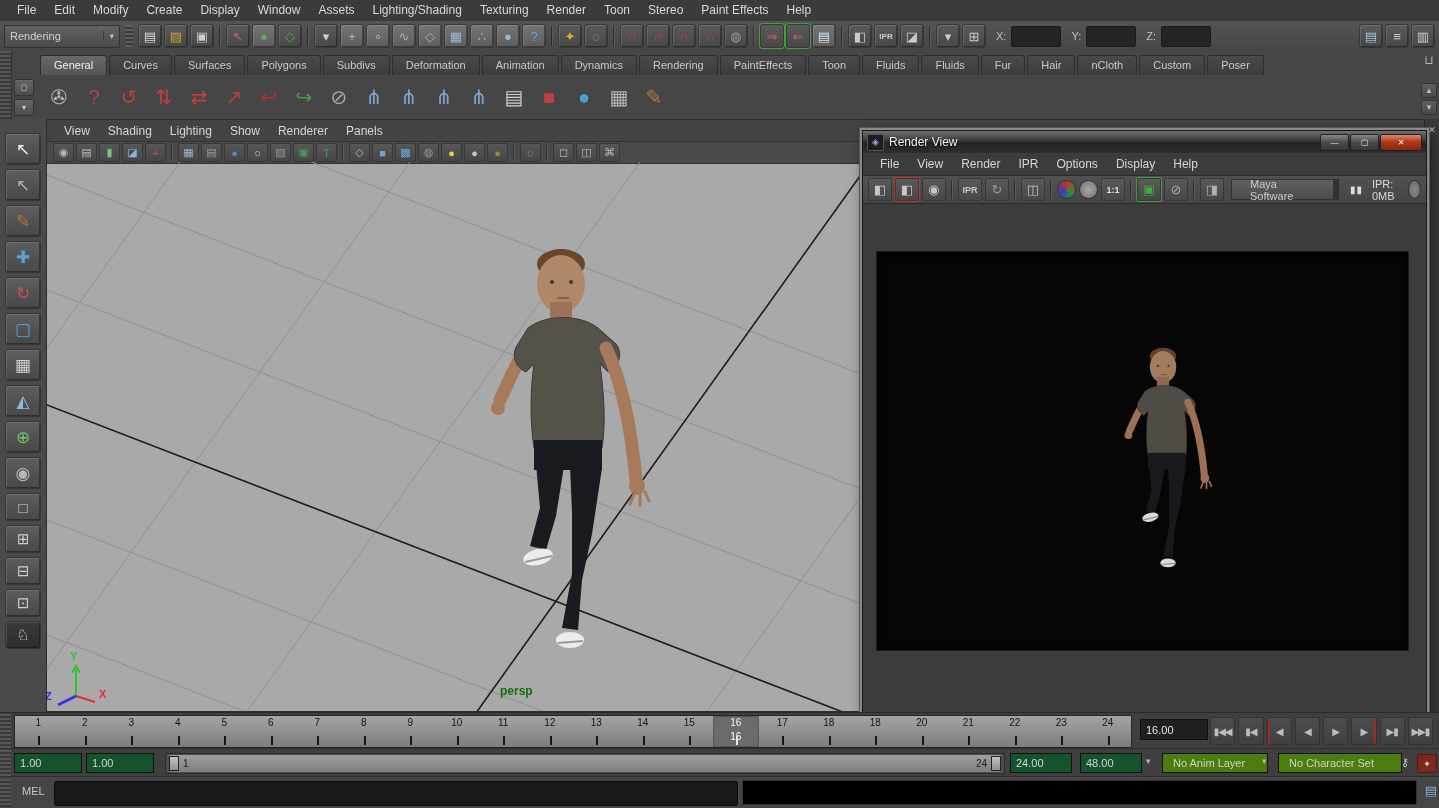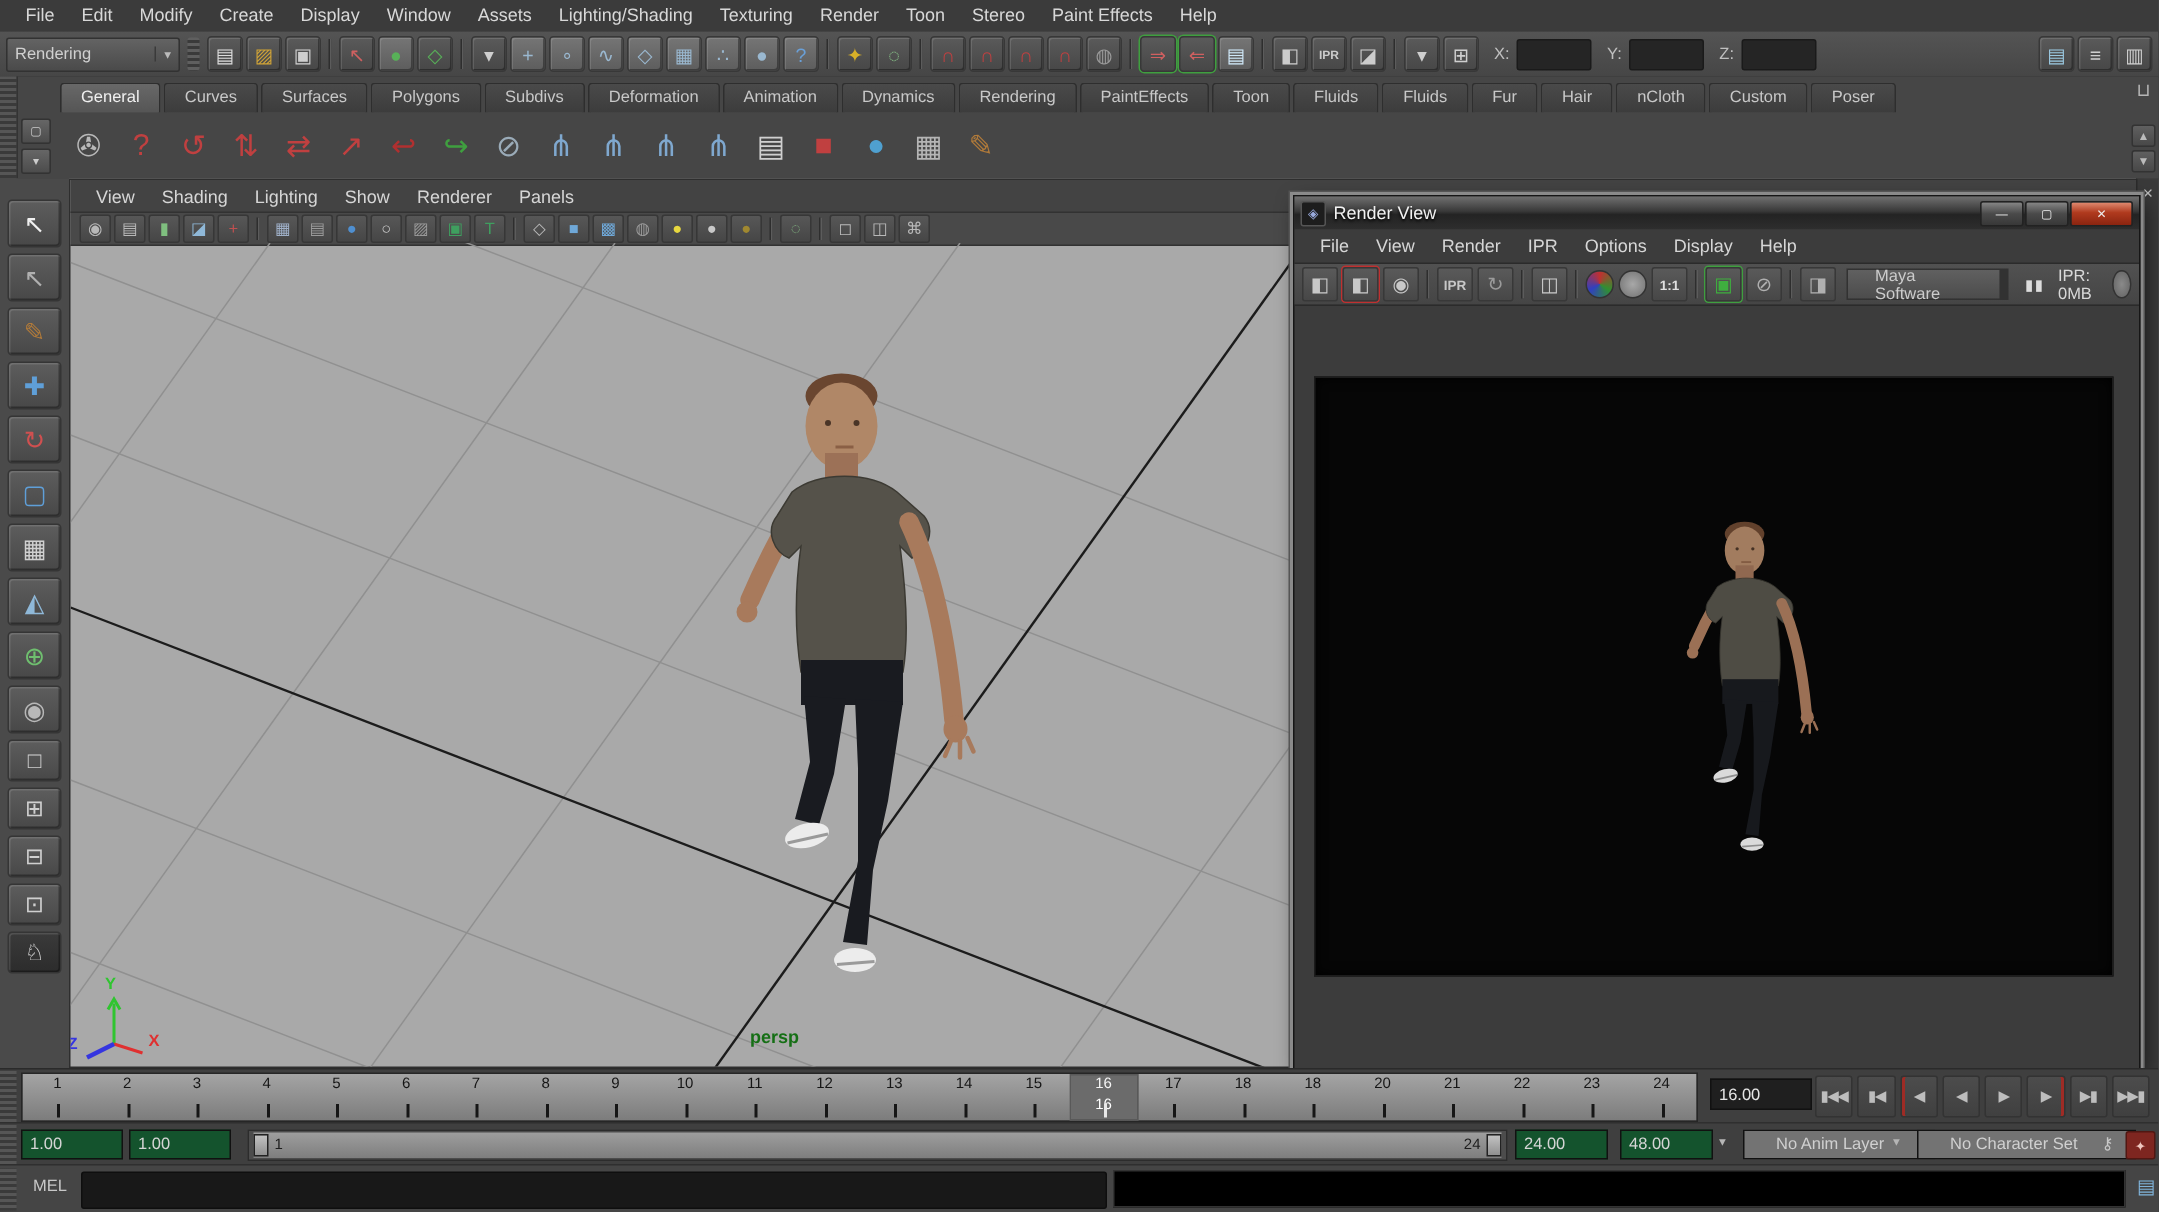--- a/index.html
+++ b/index.html
@@ -105,21 +105,21 @@
   
   .range-row{top:748px;height:28px;background:#3f3f3f;border-top:1px solid #2f2f2f;}
   .rr-grip{position:absolute;left:0;top:1px;bottom:1px;width:11px;background:repeating-linear-gradient(180deg,#565656 0 2px,#3a3a3a 2px 4px);}
   .rs-field{position:absolute;top:4px;height:18px;background:#14532d;border:1px solid #111;color:#d5d5d5;font-size:11px;padding:0 5px;}
   .rs-track{position:absolute;left:165px;top:4px;width:838px;height:19px;background:#4c4c4c;border:1px solid #2c2c2c;}
   .rs-bar{position:absolute;left:3px;right:3px;top:1px;bottom:1px;background:linear-gradient(#9e9e9e,#7e7e7e);display:flex;align-items:center;}
   .rs-handle{width:8px;height:13px;background:linear-gradient(#c2c2c2,#909090);border:1px solid #222;flex:none;}
   .rs-start-label{font-size:10px;color:#1d1d1d;margin-left:4px;}
   .rs-end-label{font-size:10px;color:#1d1d1d;margin-left:auto;margin-right:4px;}
   .rs-chevron{position:absolute;top:7px;font-size:9px;color:#b5b5b5;}
-  .rs-box{position:absolute;top:4px;height:18px;background:#737373;border:1px solid #111;color:#d0d0d0;font-size:11px;padding:0 21px;line-height:18px;}
+  .rs-box{position:absolute;top:4px;height:18px;background:#4d7c0f;border:1px solid #111;color:#d0d0d0;font-size:11px;padding:0 10px;line-height:18px;}
   .rs-icon{position:absolute;top:5px;width:18px;height:17px;display:inline-flex;align-items:center;justify-content:center;font-size:11px;color:#c8c8c8;}
   .rs-icon.autokey{background:#7e2620;border:1px solid #511712;border-radius:2px;color:#f0c8c0;font-size:9px;}
   
   .command-row{top:776px;height:32px;background:#454545;border-top:1px solid #2f2f2f;}
   .cl-grip{position:absolute;left:0;top:2px;bottom:2px;width:11px;background:repeating-linear-gradient(180deg,#565656 0 2px,#3a3a3a 2px 4px);}
   .cl-label{position:absolute;left:22px;top:8px;font-size:11px;color:#c8c8c8;}
   .cl-input{position:absolute;left:54px;top:4px;width:678px;height:21px;background:#181818;border:1px solid #0e0e0e;border-radius:2px;color:#ddd;font-size:11px;}
   .cl-output{position:absolute;left:742px;right:22px;top:3px;height:23px;background:#000;border:1px solid #333;}
   .cl-script-icon{position:absolute;right:2px;top:6px;font-size:13px;color:#7fb2d8;}
   .hidden-defs{position:absolute;width:0;height:0;overflow:hidden;}

